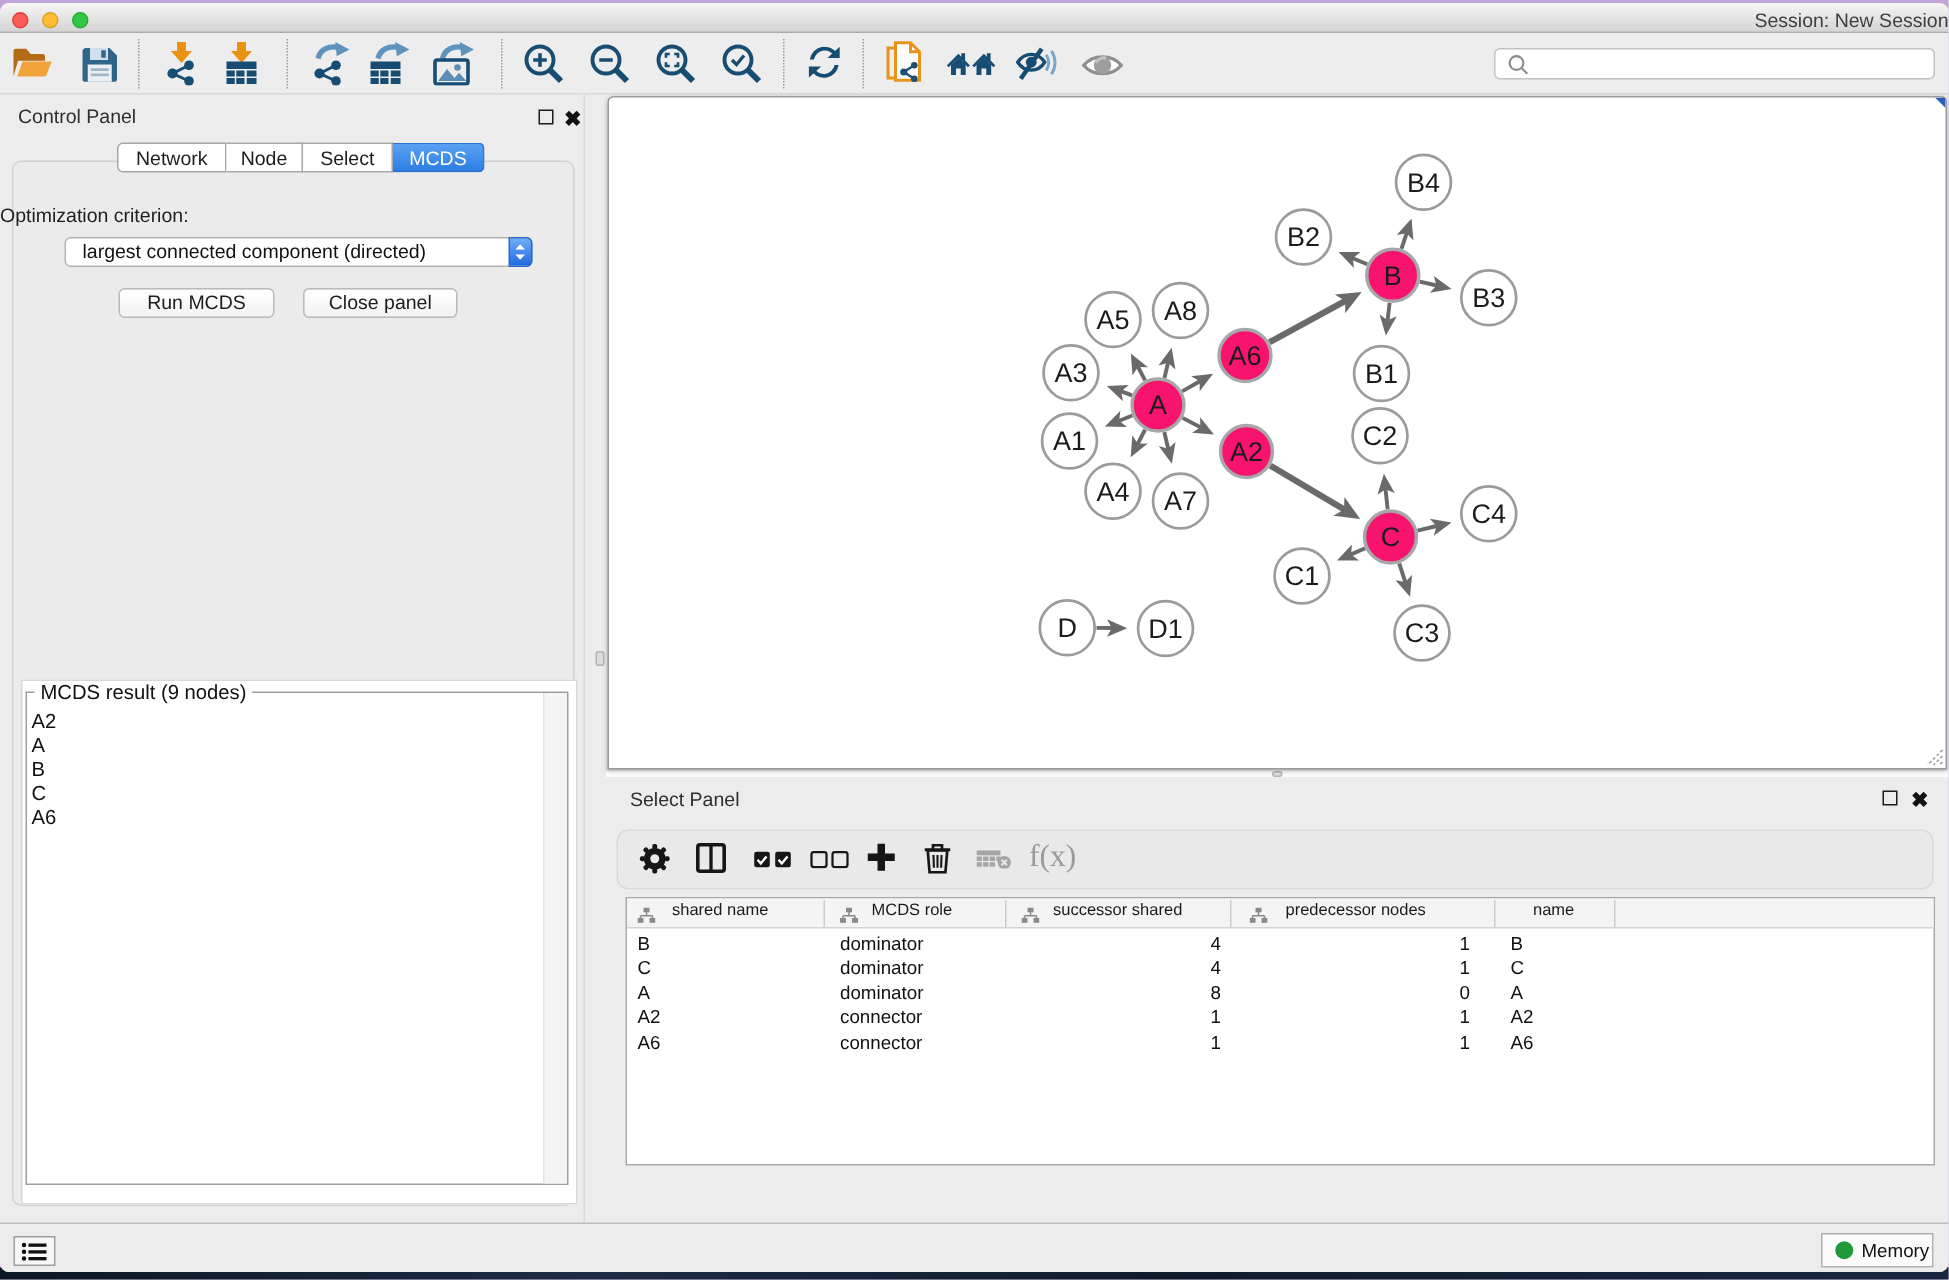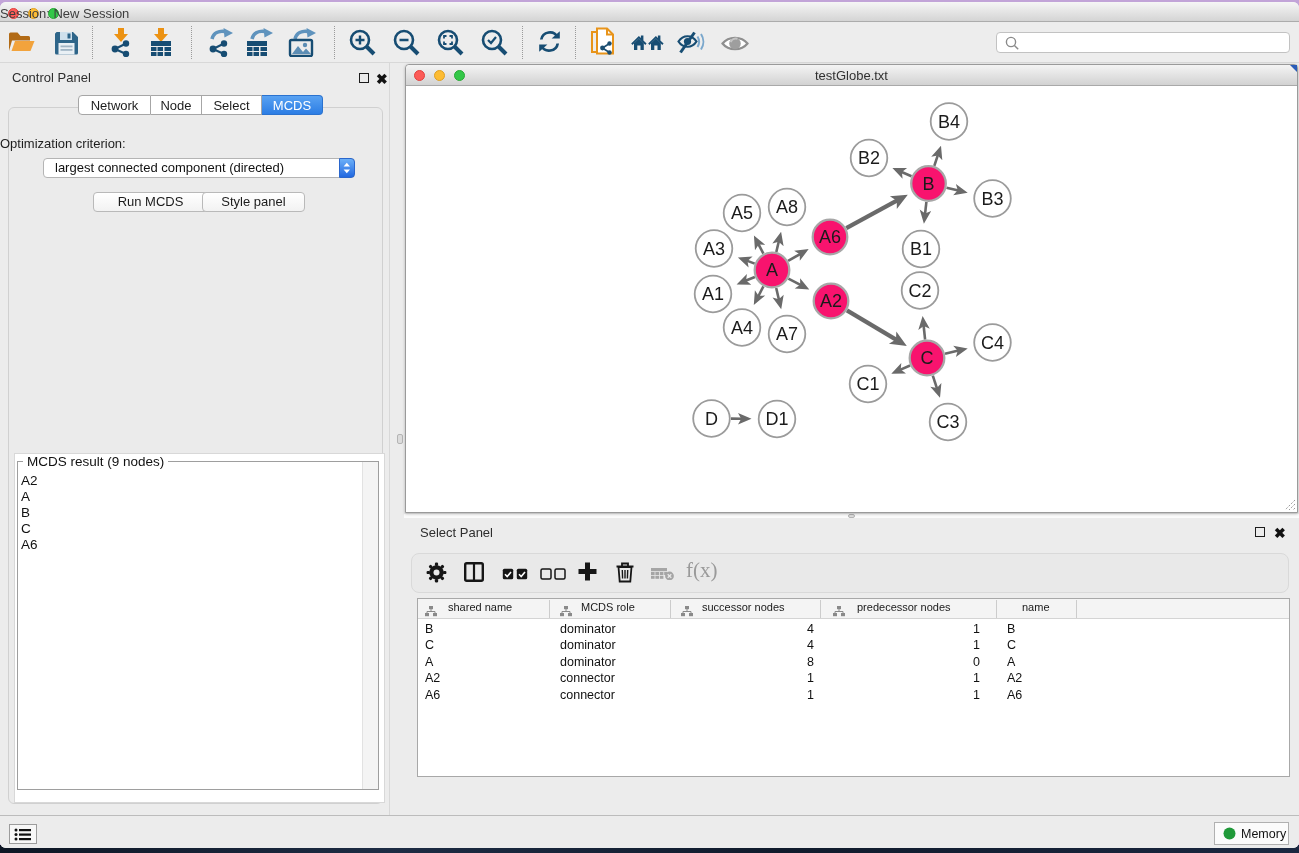--- a/index.html
+++ b/index.html
@@ -3,21 +3,21 @@
 *{margin:0;padding:0;box-sizing:border-box}
 html,body{width:1299px;height:853px;overflow:hidden}
 body{font-family:"Liberation Sans",sans-serif;background:#c2a4d8}
 #deskbottom{position:absolute;left:0;top:845px;width:1299px;height:8px;background:linear-gradient(90deg,#0d1624,#1d2c44 30%,#101b2c 60%,#1a2740)}
 #app{position:absolute;left:0;top:2px;width:1299px;height:846px;border-radius:6px;overflow:hidden;background:#ececec}
 #wrap{position:absolute;left:0;top:-2px;width:1299px;height:853px}
 .abs{position:absolute}
 
 #titlebar{position:absolute;left:0;top:2px;width:1299px;height:20px;background:linear-gradient(#f6f6f6,#d4d4d4);border-bottom:1px solid #acacac}
 .tl{position:absolute;top:5.5px;width:11px;height:11px;border-radius:50%}
-#title{position:absolute;top:4px;width:100%;text-align:left;font-size:13px;color:#3e3e3e}
+#title{position:absolute;top:4px;width:100%;text-align:right;font-size:13px;color:#3e3e3e}
 
 #toolbar{position:absolute;left:0;top:23px;width:1299px;height:40px;background:#ededed;border-bottom:1px solid #d8d8d8}
 .sep{position:absolute;top:26px;width:0;height:33px;border-left:1px dotted #9a9a9a}
 .ticon{position:absolute;top:29px}
 #search{position:absolute;left:996px;top:32px;width:294px;height:21px;background:#fff;border:1px solid #c2c2c2;border-radius:4px}
 
 #cp-title{position:absolute;left:12px;top:70px;font-size:13px;color:#2e2e2e}
 .float-ic{position:absolute;width:10px;height:10px;border:1.6px solid #1c1c1c;background:transparent}
 .x-ic{position:absolute;font-size:14px;font-weight:bold;color:#111;line-height:14px}
 .tabs{position:absolute;display:flex}
@@ -232,39 +232,33 @@
 </div>
 <div id="opt-label">Optimization criterion:</div>
 <div id="dd">largest connected component (directed)
  <div id="dd-cap">
           <svg width="14" height="18" viewBox="0 0 14 18" style="position:absolute;left:0;top:0">
   <path d="M3.6 7.4 l3.2-3.6 3.2 3.6 z" fill="#fff"></path>
             <path d="M3.6 10.6 l3.2 3.6 3.2-3.6 z" fill="#fff"></path>
           </svg>
         </div>
 </div>
-<div class="btn" style="left:93px;top:192px;width:115px">Run MCDS</div>
-<div class="btn" style="left:202px;top:192px;width:103px">Style panel</div>
+<div class="btn" style="left:79px;top:192px;width:104px">Run MCDS</div>
+<div class="btn" style="left:202px;top:192px;width:103px">Close panel</div>
 <div id="wpanel"></div>
 <div id="fieldset"></div>
 <div id="legend">MCDS result (9 nodes)</div>
 <div id="mscroll"></div>
 <div id="mlist">A2<br>A<br>B<br>C<br>A6</div>
 <div id="vdivline"></div>
 <div class="grip" style="left:397px;top:434px;width:6px;height:10px;border-radius:2px;background:#dcdcdc;border-color:#b4b4b4"></div>
 <div style="position:absolute;left:404px;top:514px;width:895px;height:4px;background:#fbfbfb"></div>
 <div class="grip" style="left:848px;top:514px;width:7px;height:4px;border-radius:2px;background:#dcdcdc;border-color:#b4b4b4"></div>
 
 <div id="nw">
- <div id="nw-tb">
-  <div class="tl" style="left:8px;top:5px;background:#fc5b57;border:1px solid #e2403e"></div>
-  <div class="tl" style="left:28px;top:5px;background:#fdbc33;border:1px solid #dfa023"></div>
-  <div class="tl" style="left:48px;top:5px;background:#33c748;border:1px solid #27aa35"></div>
-  <div id="nw-title">testGlobe.txt</div>
- </div>
  <svg width="8" height="8" viewBox="0 0 8 8" style="position:absolute;right:0;top:0">
           <polygon points="1,0 8,0 8,7" fill="#2a5cb8"></polygon>
         </svg>
  <svg width="14" height="14" viewBox="0 0 14 14" style="position:absolute;right:1px;bottom:1px">
   <g stroke="#9a9a9a" stroke-width="1" stroke-dasharray="2,1.5">
             <line x1="13" y1="3" x2="3" y2="13"></line>
             <line x1="13" y1="7" x2="7" y2="13"></line>
             <line x1="13" y1="11" x2="11" y2="13"></line>
           </g>
         </svg>
@@ -484,21 +478,21 @@
           </g>
           <g stroke="#8a8a8a" stroke-width="1">
             <line x1="6" y1="3" x2="6" y2="5.5"></line>
             <line x1="2" y1="5.5" x2="10" y2="5.5"></line>
             <line x1="2" y1="5.5" x2="2" y2="7"></line>
             <line x1="10" y1="5.5" x2="10" y2="7"></line>
           </g>
         </svg></div>
 <div class="th" style="left:448px;top:601px">shared name</div>
 <div class="th" style="left:581px;top:601px">MCDS role</div>
-<div class="th" style="left:702px;top:601px">successor nodes</div>
+<div class="th" style="left:702px;top:601px">successor shared</div>
 <div class="th" style="left:857px;top:601px">predecessor nodes</div>
 <div class="th" style="left:1022px;top:601px">name</div>
 <div class="td" style="left:425px;top:620.5px">B</div>
 <div class="td" style="left:425px;top:637.1px">C</div>
 <div class="td" style="left:425px;top:653.7px">A</div>
 <div class="td" style="left:425px;top:670.3px">A2</div>
 <div class="td" style="left:425px;top:686.9px">A6</div>
 <div class="td" style="left:560px;top:620.5px">dominator</div>
 <div class="td" style="left:560px;top:637.1px">dominator</div>
 <div class="td" style="left:560px;top:653.7px">dominator</div>

